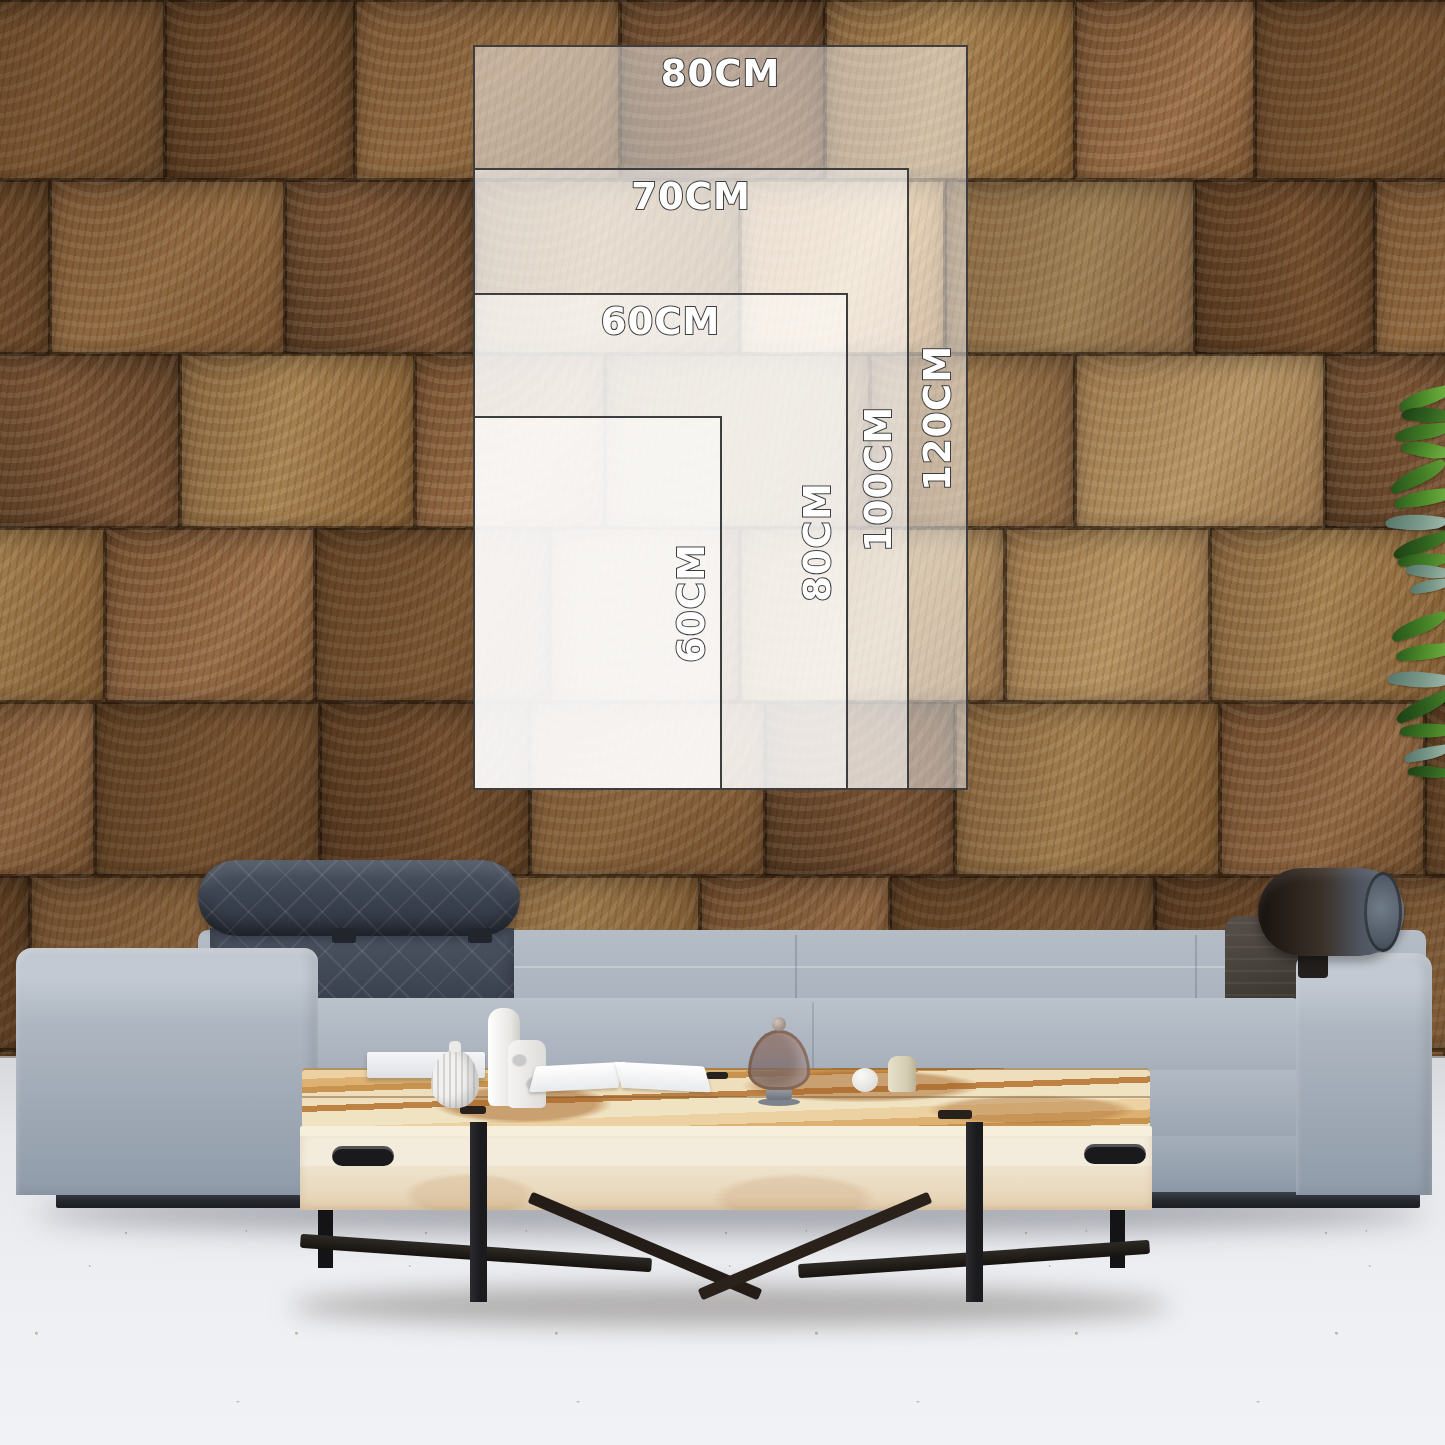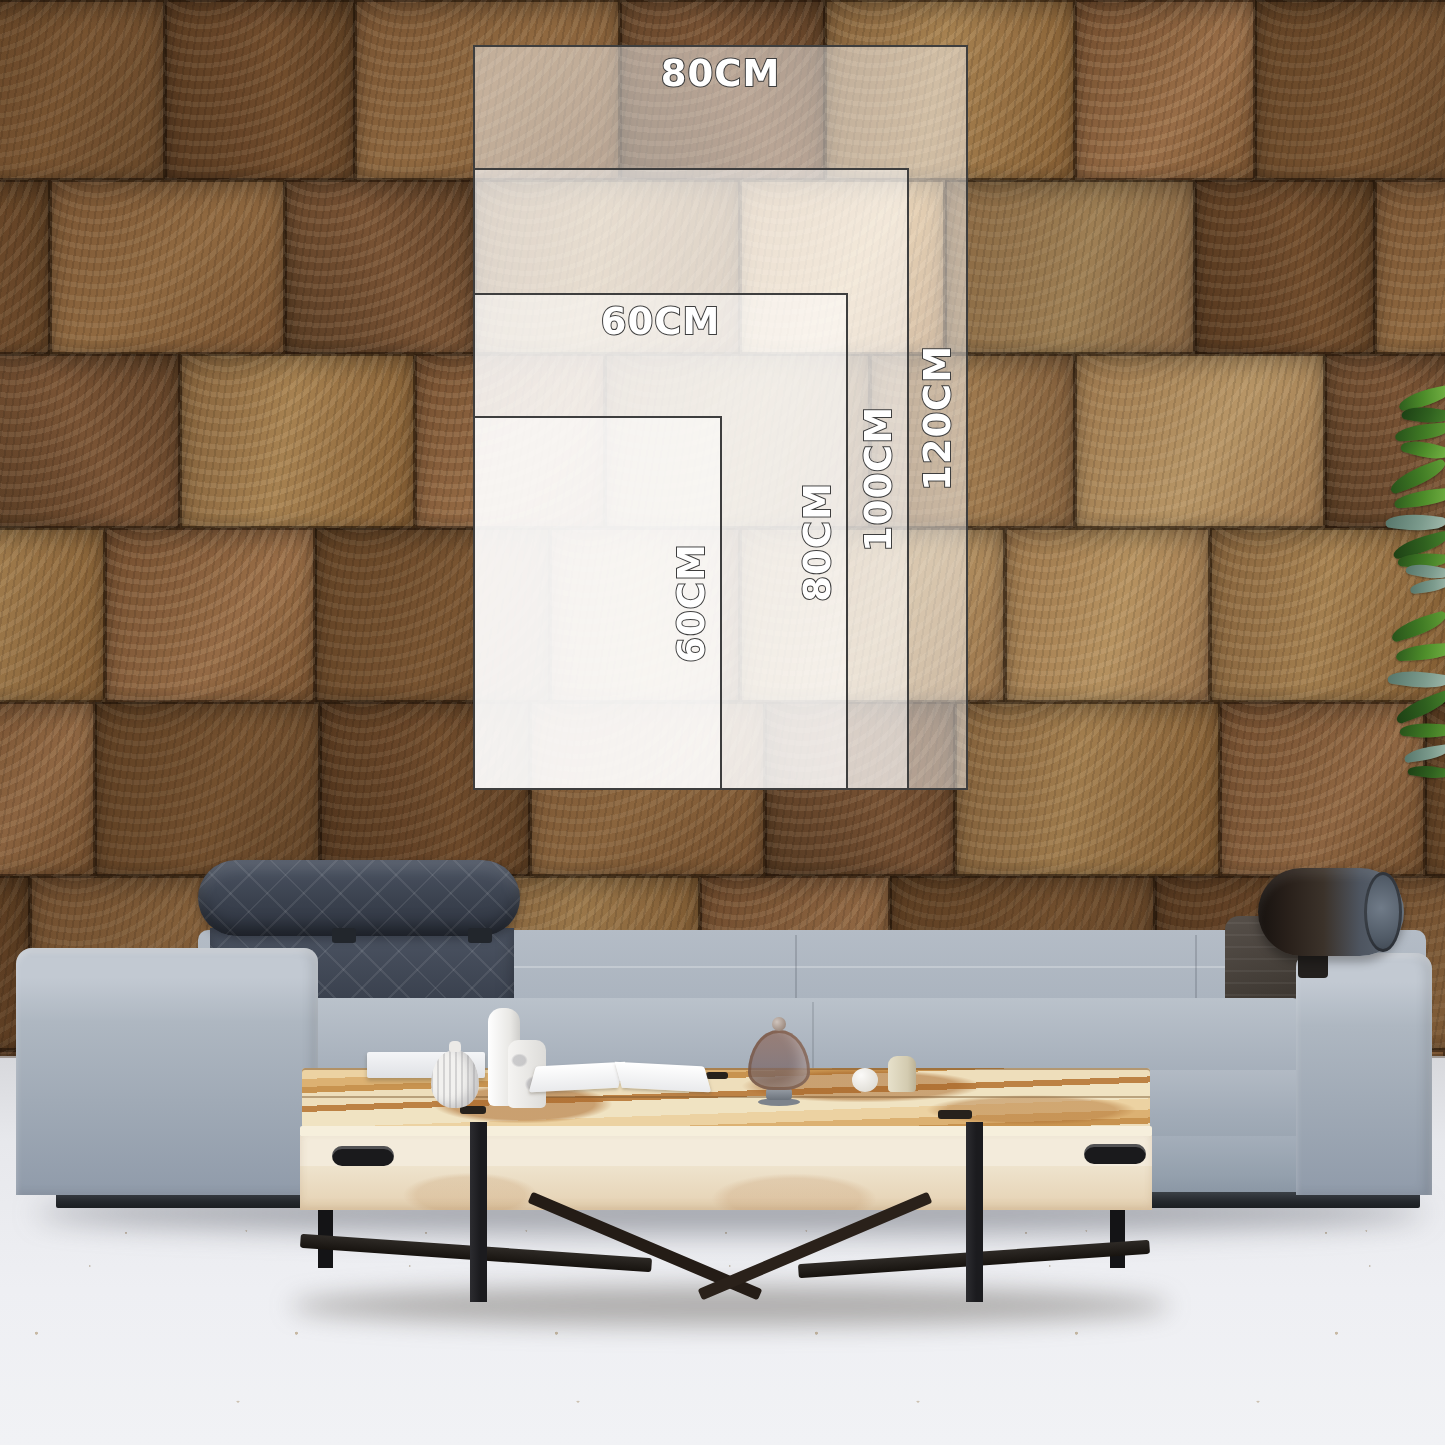--- a/index.html
+++ b/index.html
@@ -313,20 +313,21 @@
       <div class="leaf lt3" style="left: 1404px; top: 747px; width: 46px; height: 13px; transform: rotate(-8deg);"></div>
       <div class="leaf lt2" style="left: 1408px; top: 766px; width: 42px; height: 12px; transform: rotate(9deg);"></div>
     </div>
 
   <div style="left:0;top:0;width:1445px;height:1445px;padding-left:38px;">
     <div class="size-rect s0">
       <div class="szlabel wlabel">80CM</div>
       <div class="szlabel hlabel">120CM</div>
     </div>
     <div class="size-rect s1">
+      <div class="szlabel wlabel">70CM</div>
       <div class="szlabel hlabel">100CM</div>
     </div>
     <div class="size-rect s2">
       <div class="szlabel wlabel">60CM</div>
       <div class="szlabel hlabel">80CM</div>
     </div>
     <div class="size-rect s3">
       <div class="szlabel hlabel">60CM</div>
     </div>
   </div>

